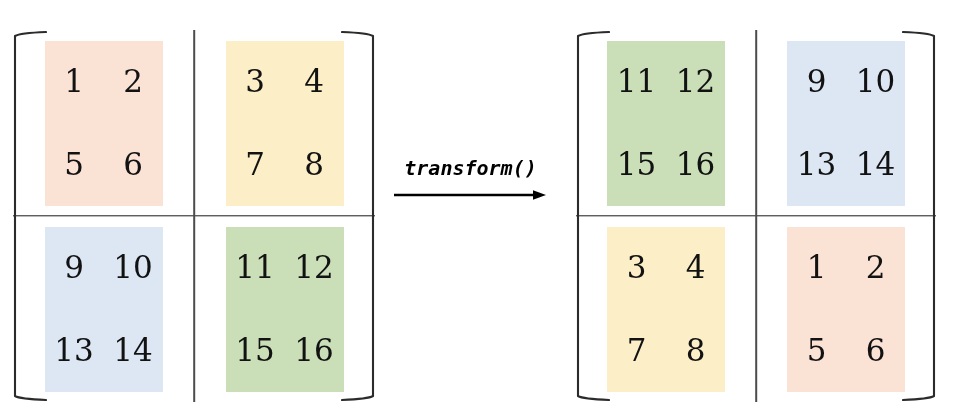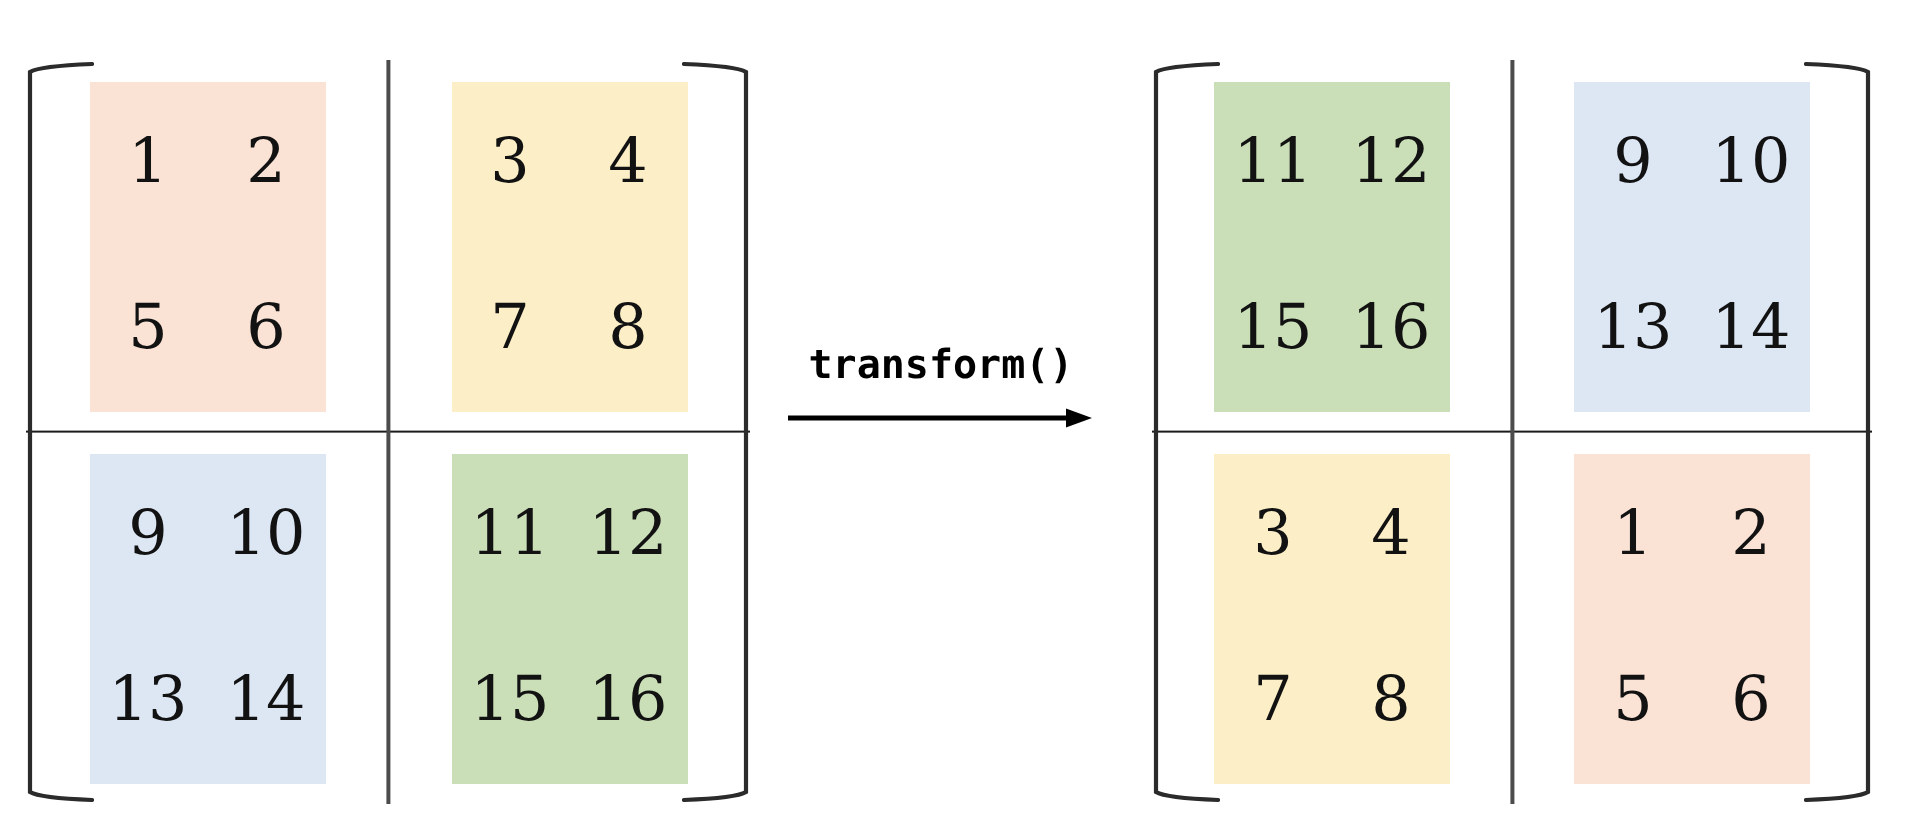--- a/index.html
+++ b/index.html
@@ -157,21 +157,21 @@
     </svg>
   </div>
 
   <div class="bracket right">
     <svg viewBox="0 0 34 372" preserveAspectRatio="none">
       <path d="M 1 2 C 14 2.5 28 3.5 32 6 L 32 366 C 28 368.5 14 369.5 1 370" fill="none" stroke="#2b2b2b" stroke-width="2.1" stroke-linecap="round"></path>
     </svg>
   </div>
 </div>
 
-<div class="arrow-group" id="arrow-group" style="left:393px; top:154px; width:155px; height:62px;">
+<div class="arrow-group" id="arrow-group" style="left:393px; top:140px; width:155px; height:62px;font-style:italic;">
 
   <div class="arrow-label">transform()</div>
 
   <div class="arrow-line">
     <svg viewBox="0 0 155 14" preserveAspectRatio="none">
       <line x1="1" y1="7" x2="142" y2="7" stroke="#000000" stroke-width="2.6"></line>
       <path d="M 140 2.2 L 153 7 L 140 11.8 Z" fill="#000000"></path>
     </svg>
   </div>
 </div>

